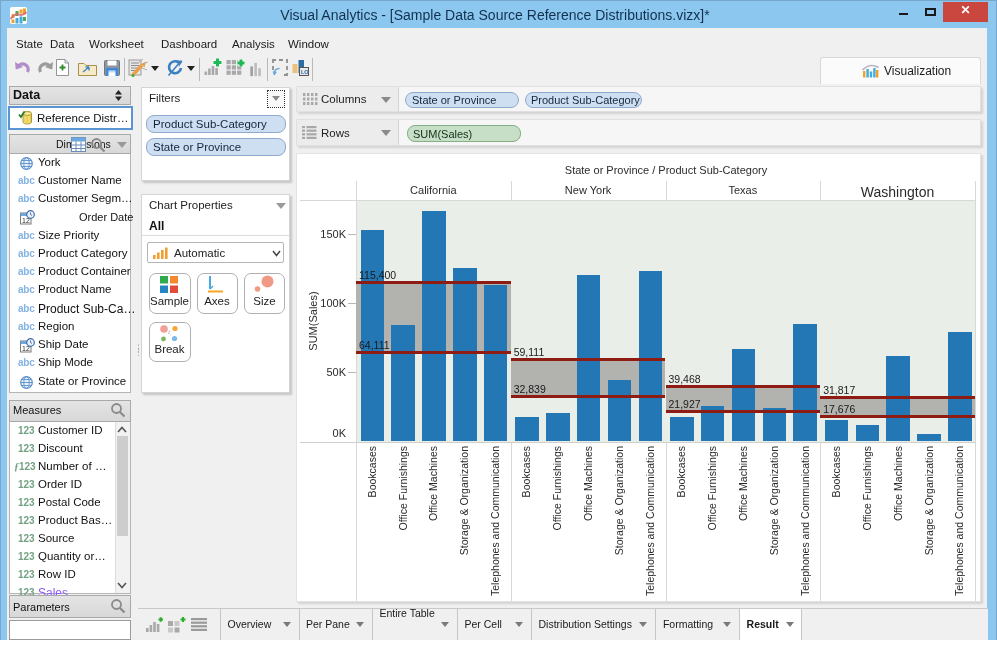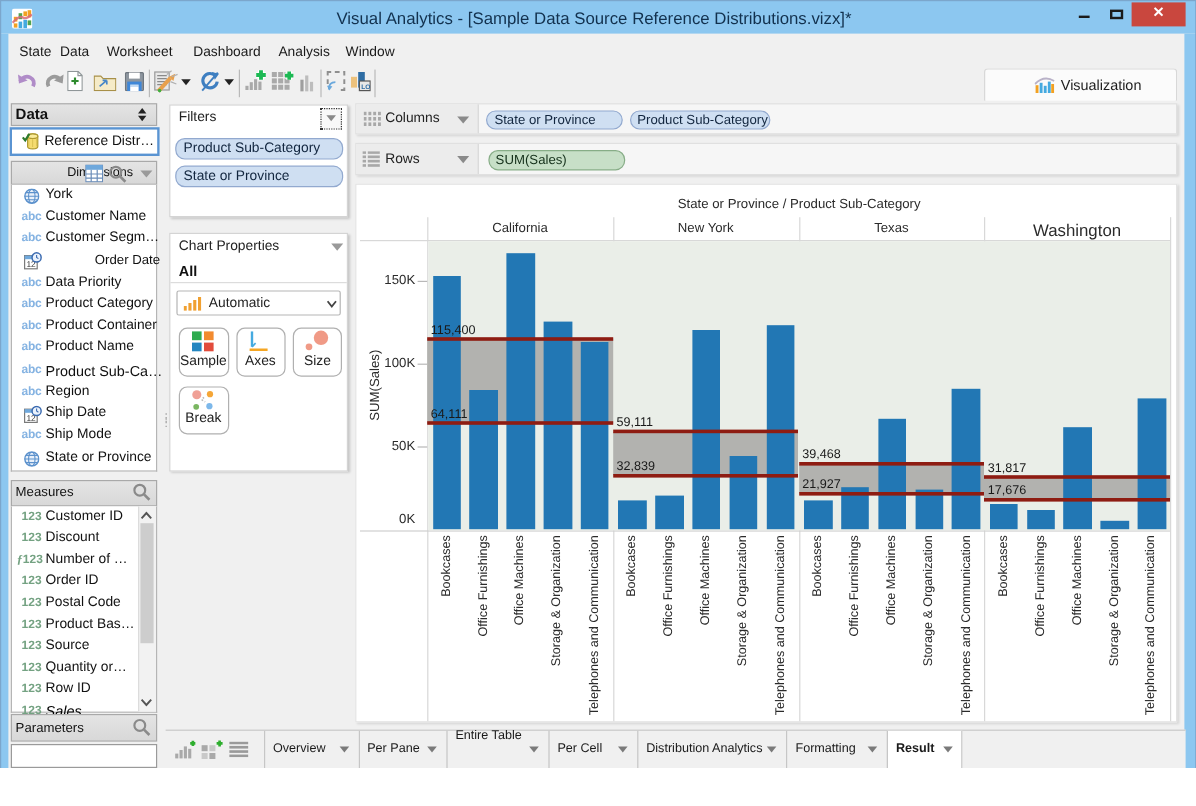--- a/index.html
+++ b/index.html
@@ -165,21 +165,21 @@
 <div class="t" style="left:38px;top:192.3px;font-size:11.5px;color:#111;">Customer Segm…</div>
 <svg class="abs" style="left:20px;top:210.49px;" width="15" height="15" viewBox="0 0 15 15">
 <rect x="0.5" y="3" width="10.5" height="11" fill="#fff" stroke="#7a7a7a"></rect>
 <rect x="0.5" y="3" width="10.5" height="3" fill="#6fa8dc"></rect>
 <text x="2" y="12.5" font-size="7" fill="#333">12</text>
 <circle cx="10.5" cy="4.5" r="3.8" fill="#eaf2fc" stroke="#3a6ab0" stroke-width="1.2"></circle>
 <path d="M10.5 2.5 V4.5 L12 5.5" stroke="#3a6ab0" stroke-width="0.9" fill="none"></path>
     </svg>
 <div class="t" style="left:38px;top:210.5px;font-size:11px;color:#111;margin-left:41px;">Order Date</div>
 <div class="t" style="left:18px;top:229.72000000000003px;font-size:10px;font-weight:bold;color:#85b3e2;letter-spacing:-0.2px;">abc</div>
-<div class="t" style="left:38px;top:228.7px;font-size:11.5px;color:#111;">Data Priority</div>
+<div class="t" style="left:38px;top:228.7px;font-size:11.5px;color:#111;">Size Priority</div>
 <div class="t" style="left:18px;top:247.95000000000002px;font-size:10px;font-weight:bold;color:#85b3e2;letter-spacing:-0.2px;">abc</div>
 <div class="t" style="left:38px;top:247.0px;font-size:11.5px;color:#111;">Product Category</div>
 <div class="t" style="left:18px;top:266.18px;font-size:10px;font-weight:bold;color:#85b3e2;letter-spacing:-0.2px;">abc</div>
 <div class="t" style="left:38px;top:265.2px;font-size:11.5px;color:#111;">Product Container</div>
 <div class="t" style="left:18px;top:284.41px;font-size:10px;font-weight:bold;color:#85b3e2;letter-spacing:-0.2px;">abc</div>
 <div class="t" style="left:38px;top:283.4px;font-size:11.5px;color:#111;">Product Name</div>
 <div class="t" style="left:18px;top:302.64px;font-size:10px;font-weight:bold;color:#85b3e2;letter-spacing:-0.2px;">abc</div>
 <div class="t" style="left:38px;top:301.6px;font-size:12px;color:#111;">Product Sub-Ca…</div>
 <div class="t" style="left:18px;top:320.87px;font-size:10px;font-weight:bold;color:#85b3e2;letter-spacing:-0.2px;">abc</div>
 <div class="t" style="left:38px;top:319.9px;font-size:11.5px;color:#111;">Region</div>
@@ -219,21 +219,21 @@
 <div class="t" style="left:38px;top:495.5px;font-size:11.5px;color:#111;">Postal Code</div>
 <div class="t" style="left:18px;top:515.0px;font-size:10px;font-weight:bold;color:#74a282;">123</div>
 <div class="t" style="left:38px;top:513.5px;font-size:11.5px;color:#111;">Product Bas…</div>
 <div class="t" style="left:18px;top:533.0px;font-size:10px;font-weight:bold;color:#74a282;">123</div>
 <div class="t" style="left:38px;top:531.5px;font-size:11.5px;color:#111;">Source</div>
 <div class="t" style="left:18px;top:551.0px;font-size:10px;font-weight:bold;color:#74a282;">123</div>
 <div class="t" style="left:38px;top:549.5px;font-size:11.5px;color:#111;">Quantity or…</div>
 <div class="t" style="left:18px;top:569.0px;font-size:10px;font-weight:bold;color:#74a282;">123</div>
 <div class="t" style="left:38px;top:567.5px;font-size:11.5px;color:#111;">Row ID</div>
 <div class="abs" style="left:10px;top:585.5px;width:100px;height:9px;overflow:hidden;">
-      <div class="t" style="left:28px;top:0;font-size:12px;color:#000000;font-style:italic;">Sales</div>
+      <div class="t" style="left:28px;top:0;font-size:12px;color:#8b5cf6;">Sales</div>
       <div class="t" style="left:8px;top:1px;font-size:10px;font-weight:bold;color:#74a282;">123</div>
     </div>
 <div class="abs" style="left:114.5px;top:422px;width:15px;height:171px;background:#f2f2f2;border-left:1px solid #dcdcdc;"></div>
 <svg class="abs" style="left:117px;top:426px;" width="10" height="7" viewBox="0 0 10 7">
       <path d="M1 6 L5 1.5 L9 6" stroke="#555" stroke-width="1.6" fill="none"></path>
     </svg>
 <div class="abs" style="left:116.5px;top:436px;width:11px;height:100px;background:#cdcdcd;"></div>
 <svg class="abs" style="left:117px;top:582px;" width="10" height="7" viewBox="0 0 10 7">
       <path d="M1 1 L5 5.5 L9 1" stroke="#555" stroke-width="1.6" fill="none"></path>
     </svg>
@@ -448,20 +448,20 @@
 <div class="abs" style="left:372.0px;top:609px;width:1px;height:32px;background:#c6c6c6;"></div>
 <div class="t" style="left:306.0px;top:618px;font-size:10.5px;font-weight:normal;color:#1a1a1a;">Per Pane</div>
 <div class="abs" style="left:356.0px;top:622px;width:0;height:0;border-left:4.5px solid transparent;border-right:4.5px solid transparent;border-top:5px solid #7a7a7a;"></div>
 <div class="abs" style="left:457.0px;top:609px;width:1px;height:32px;background:#c6c6c6;"></div>
 <div class="t" style="left:379.5px;top:607px;font-size:10.5px;font-weight:normal;color:#1a1a1a;">Entire Table</div>
 <div class="abs" style="left:441.0px;top:622px;width:0;height:0;border-left:4.5px solid transparent;border-right:4.5px solid transparent;border-top:5px solid #7a7a7a;"></div>
 <div class="abs" style="left:531.0px;top:609px;width:1px;height:32px;background:#c6c6c6;"></div>
 <div class="t" style="left:464.5px;top:618px;font-size:10.5px;font-weight:normal;color:#1a1a1a;">Per Cell</div>
 <div class="abs" style="left:515.0px;top:622px;width:0;height:0;border-left:4.5px solid transparent;border-right:4.5px solid transparent;border-top:5px solid #7a7a7a;"></div>
 <div class="abs" style="left:655.4px;top:609px;width:1px;height:32px;background:#c6c6c6;"></div>
-<div class="t" style="left:538.5px;top:618px;font-size:10.5px;font-weight:normal;color:#1a1a1a;">Distribution Analytics</div>
+<div class="t" style="left:538.5px;top:618px;font-size:10.5px;font-weight:normal;color:#1a1a1a;">Distribution Settings</div>
 <div class="abs" style="left:639.4px;top:622px;width:0;height:0;border-left:4.5px solid transparent;border-right:4.5px solid transparent;border-top:5px solid #7a7a7a;"></div>
 <div class="abs" style="left:739.1px;top:609px;width:1px;height:32px;background:#c6c6c6;"></div>
 <div class="t" style="left:662.9px;top:618px;font-size:10.5px;font-weight:normal;color:#1a1a1a;">Formatting</div>
 <div class="abs" style="left:723.1px;top:622px;width:0;height:0;border-left:4.5px solid transparent;border-right:4.5px solid transparent;border-top:5px solid #7a7a7a;"></div>
 <div class="abs" style="left:739.1px;top:609px;width:63.2px;height:33px;background:#fff;border-left:1px solid #c6c6c6;border-right:1px solid #c6c6c6;"></div>
 <div class="t" style="left:746.6px;top:618px;font-size:10.5px;font-weight:bold;color:#1a1a1a;">Result</div>
 <div class="abs" style="left:786.3px;top:622px;width:0;height:0;border-left:4.5px solid transparent;border-right:4.5px solid transparent;border-top:5px solid #7a7a7a;"></div>
 </div>
 </body></html>

